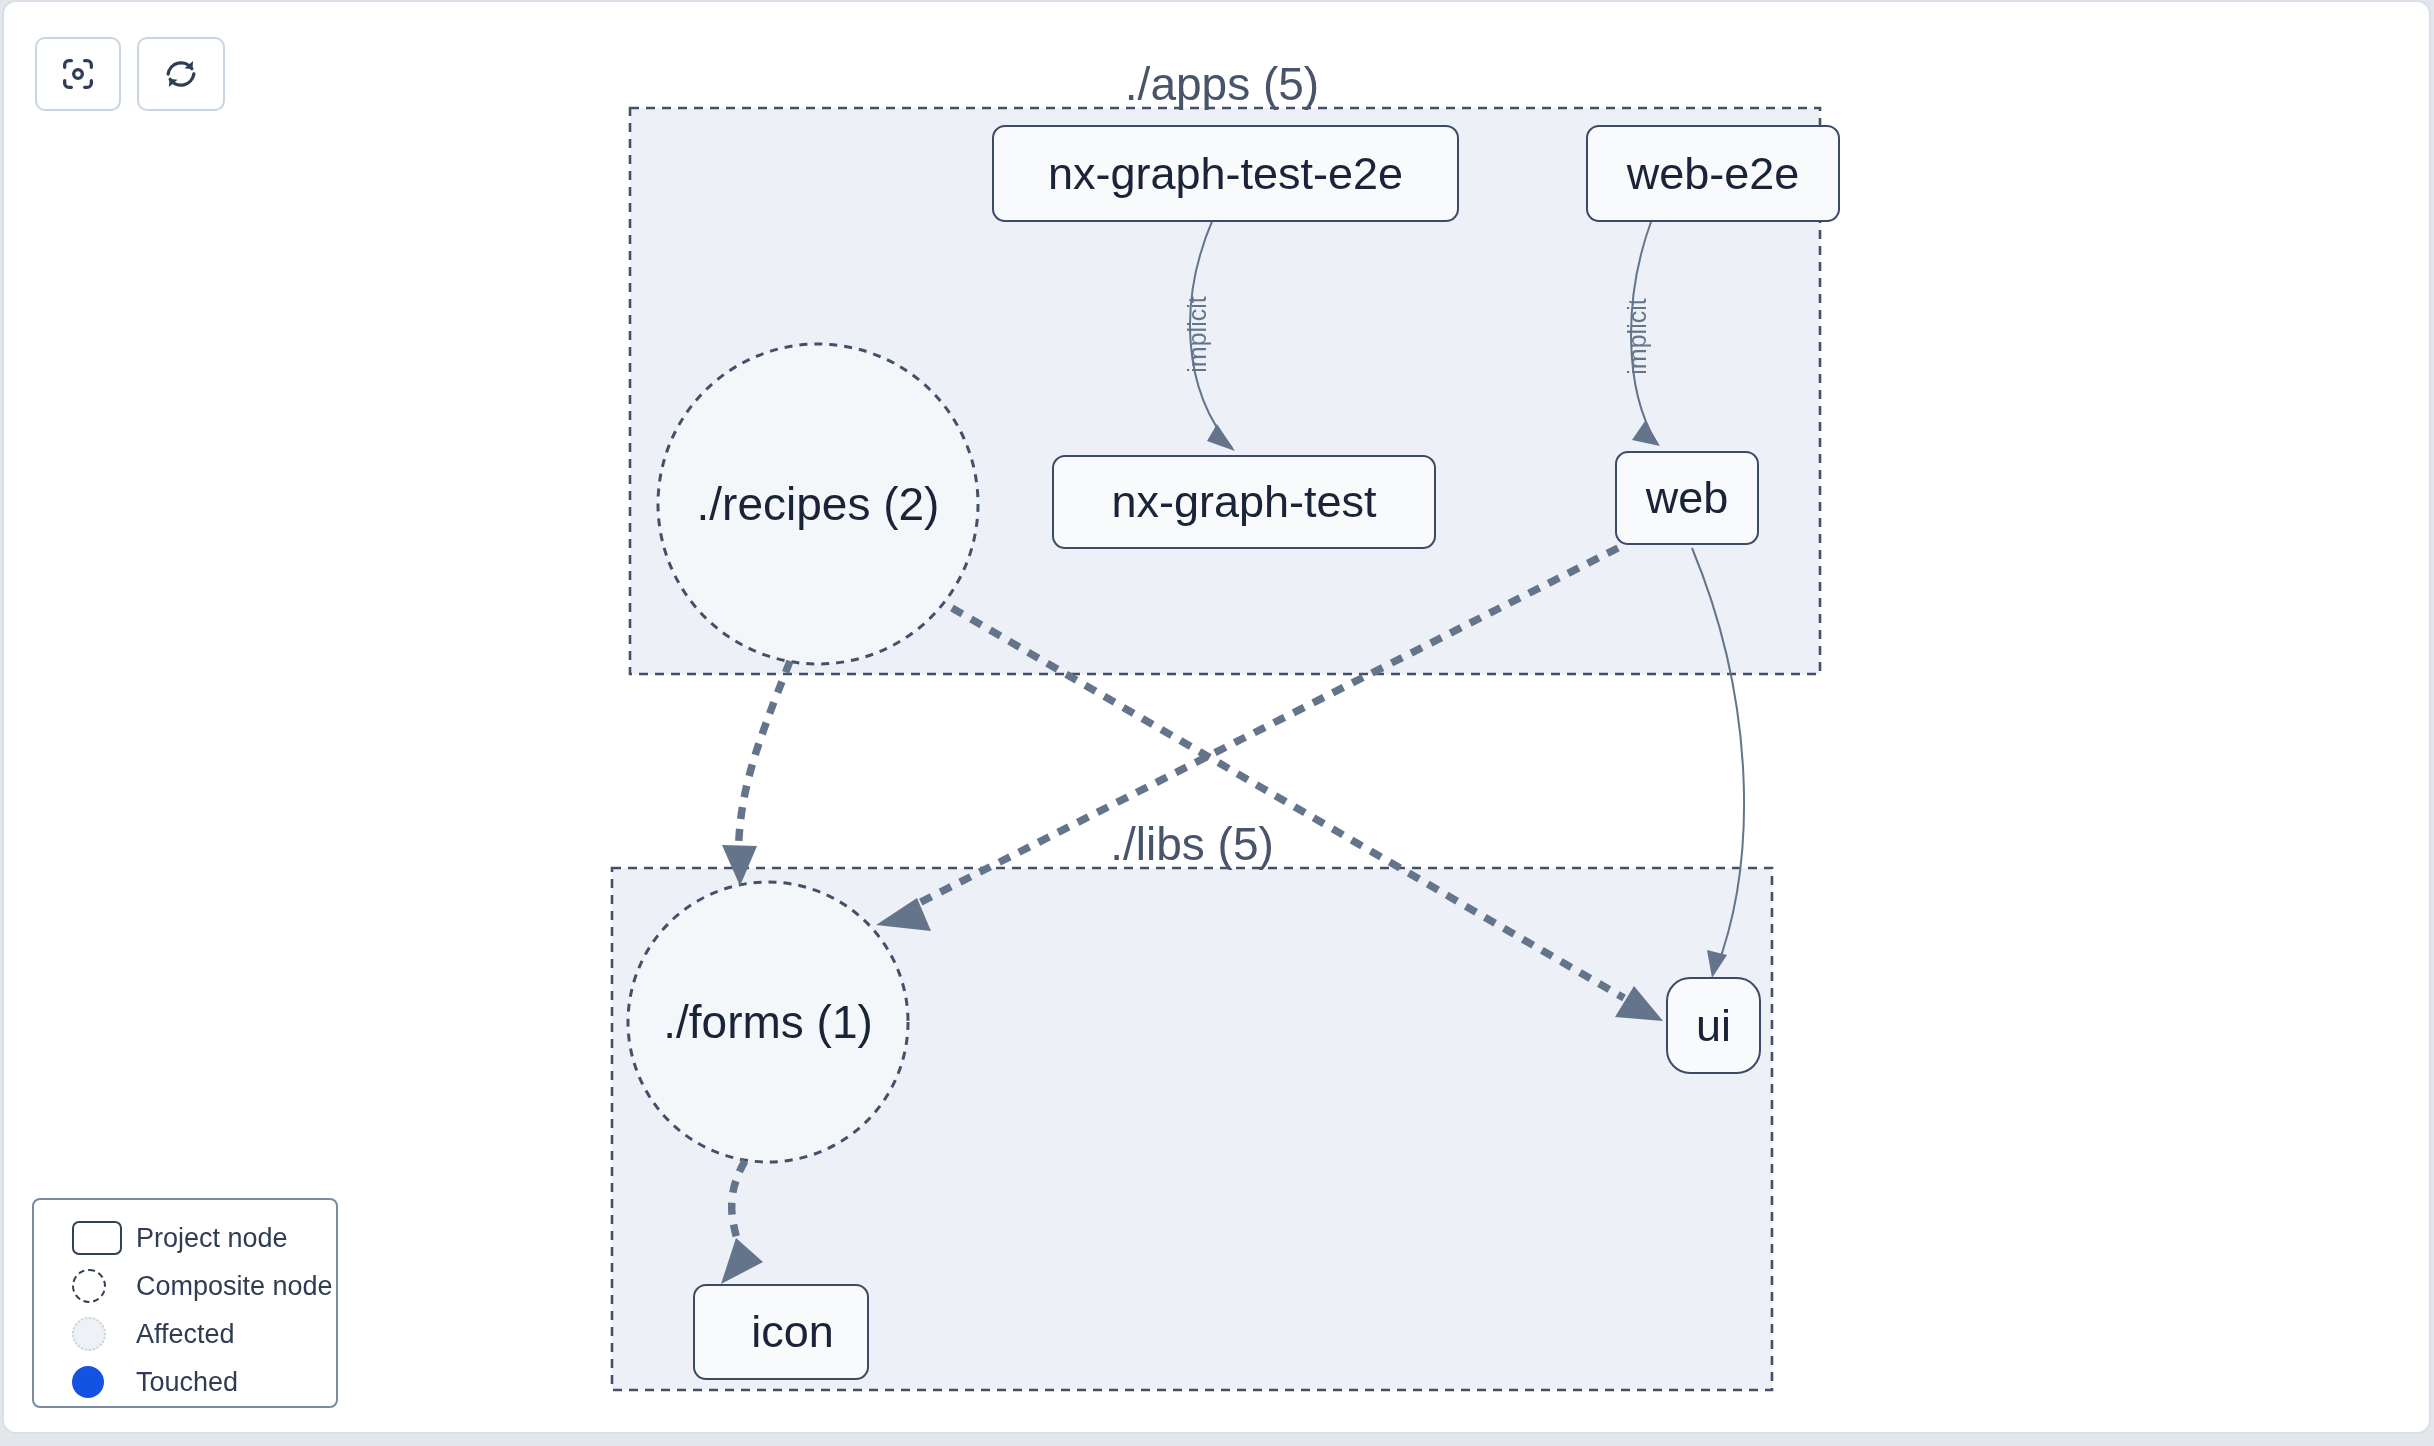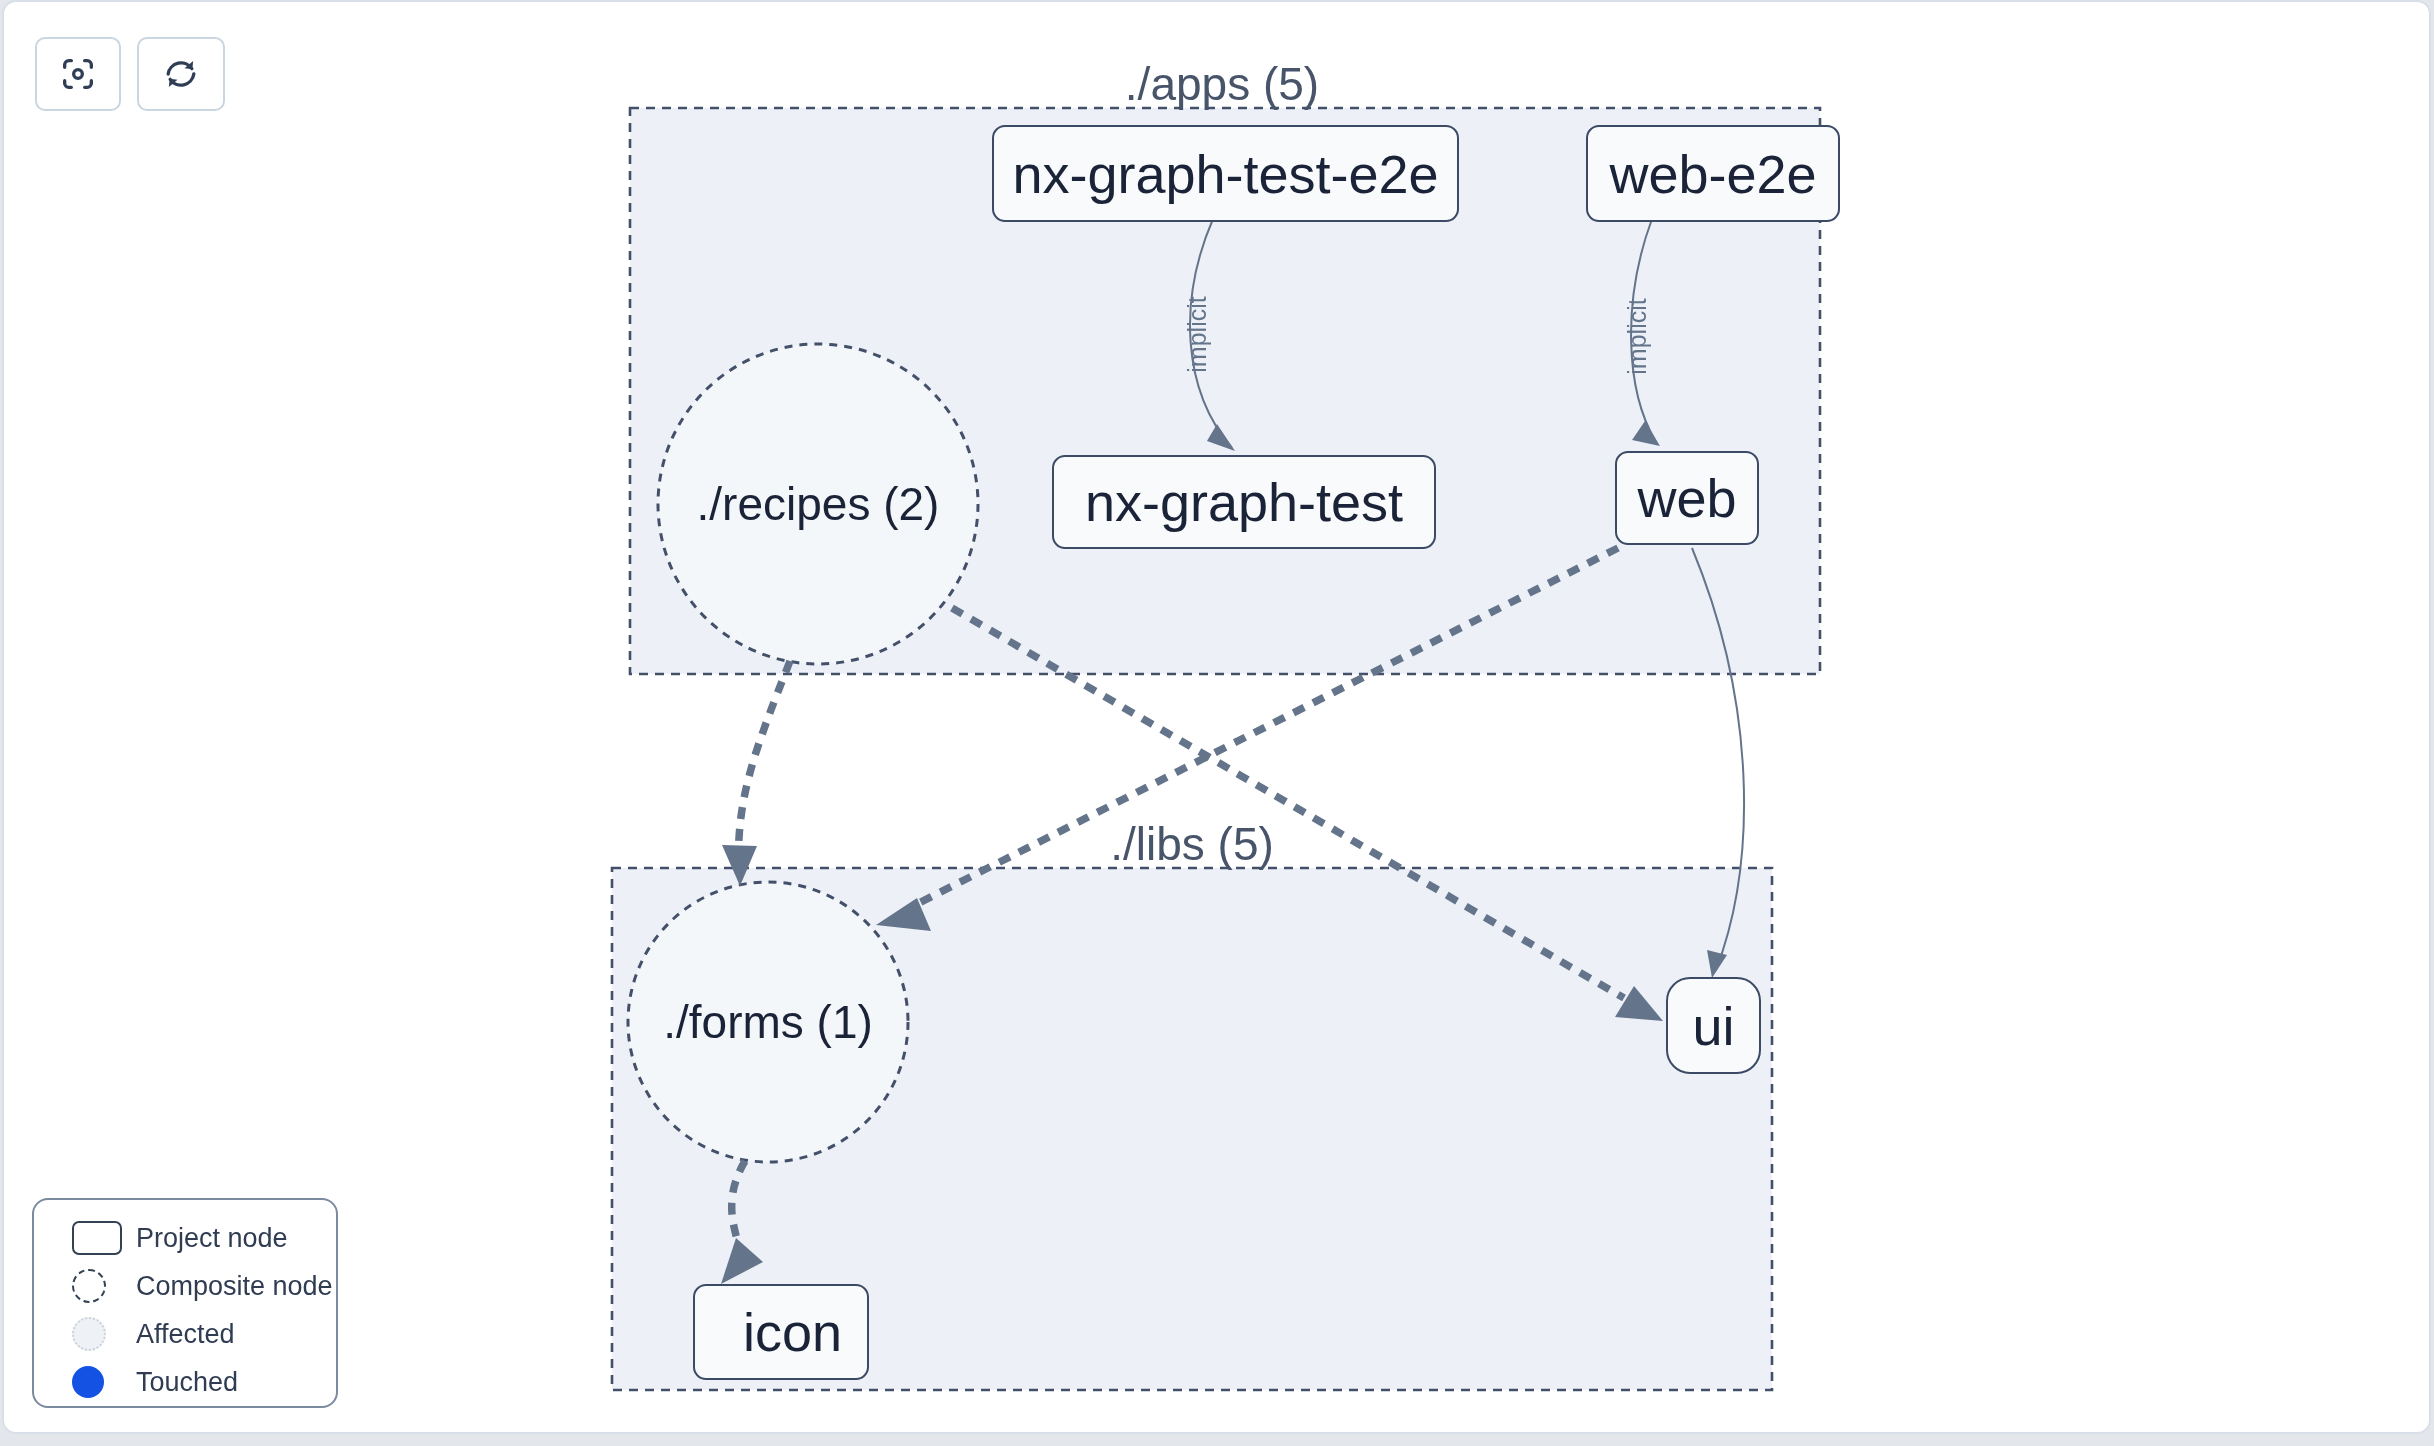--- a/index.html
+++ b/index.html
@@ -12,29 +12,29 @@
   .toolbar{position:absolute;left:35px;top:37px;display:flex;gap:16px;z-index:30;}
   .tool-btn{width:82px;height:70px;background:#ffffff;border:2px solid #c9d5e1;border-radius:10px;
             display:flex;align-items:center;justify-content:center;cursor:pointer;}
   .tool-btn svg{width:40px;height:40px;stroke:#2f3d55;fill:none;stroke-width:2;stroke-linecap:round;}
 
   .group-label{position:absolute;width:400px;height:52px;line-height:52px;text-align:center;
                font-size:46px;color:#475469;z-index:5;margin-top:6px;}
 
   .node{position:absolute;display:flex;align-items:center;justify-content:center;
         background:#f8fafc;border:2.5px solid #3c4a66;border-radius:13px;
-        font-size:54px;color:#1a2337;z-index:20;cursor:pointer;}
+        font-size:45px;color:#1a2337;z-index:20;cursor:pointer;}
   .circle-label{position:absolute;display:flex;align-items:center;justify-content:center;
         font-size:46px;color:#1a2337;z-index:20;text-align:center;cursor:pointer;}
 
   .edge-label{position:absolute;font-size:25px;color:#64748b;z-index:15;
               transform:rotate(-90deg);transform-origin:center;white-space:nowrap;}
 
   .legend{position:absolute;left:32px;top:1198px;width:306px;height:210px;background:#ffffff;
-          border:2px solid #7c8aa0;border-radius:16px;z-index:40;box-sizing:border-box;
+          border:2px solid #7c8aa0;border-radius:8px;z-index:40;box-sizing:border-box;
           padding:14px 0 0 38px;display:flex;flex-direction:column;}
   .legend-row{display:flex;align-items:center;height:48px;}
   .legend-swatch{width:64px;display:flex;align-items:center;}
   .legend-text{font-size:27px;color:#2f3c52;}
   .sw-rect{width:46px;height:30px;border:2.5px solid #334155;border-radius:7px;background:#ffffff;}
   .sw-dashed{width:30px;height:30px;border:2.5px dashed #334155;border-radius:50%;background:#ffffff;}
   .sw-affected{width:30px;height:30px;border:2.5px dotted #ccd3dd;border-radius:50%;background:#eef1f5;}
   .sw-touched{width:32px;height:32px;border-radius:50%;}
 </style>
 </head>

